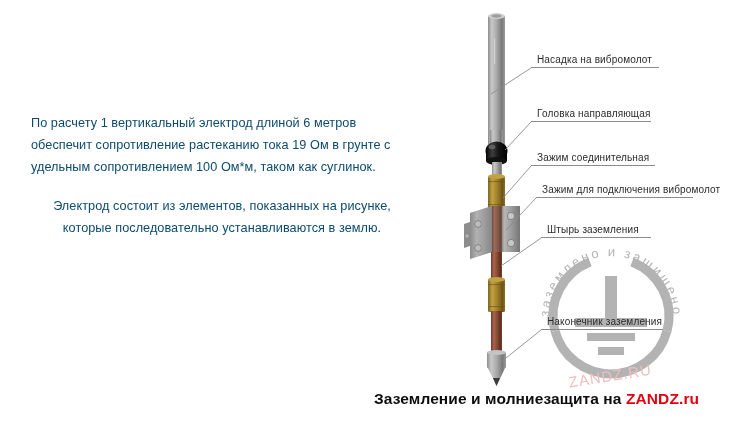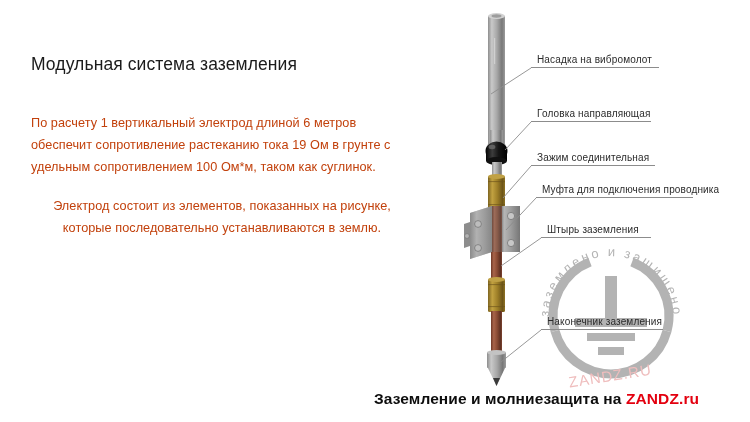--- a/index.html
+++ b/index.html
@@ -30,21 +30,21 @@
     font-weight: 400;
     color: #1b1b1b;
     letter-spacing: 0.1px;
     line-height: 1.2;
   }
   .body-paragraph {
     position: absolute;
     left: 31px;
     width: 382px;
     font-size: 12.7px;
-    color: #c2410c;
+    color: #0c4a6e;
     line-height: 1.73;
     letter-spacing: 0.05px;
   }
   #paragraph-1 { top: 100px; }
   #paragraph-2 { top: 183px; text-align: center; }
 
   
   #diagram-area {
     position: absolute;
     left: 440px; top: 0;
@@ -102,21 +102,20 @@
     letter-spacing: 0.1px;
     white-space: nowrap;
   }
   #tagline-brand { color: #e3000f; }
 </style>
 </head>
 <body>
 
 <div id="left-column">
 
-  <h1 id="page-title">Модульная система заземления</h1>
 
   <p class="body-paragraph" id="paragraph-1">По расчету 1 вертикальный электрод длиной 6 метров обеспечит сопротивление растеканию тока 19 Ом в грунте с удельным сопротивлением 100 Ом*м, таком как суглинок.</p>
 
   <p class="body-paragraph" id="paragraph-2">Электрод состоит из элементов, показанных на рисунке, которые последовательно устанавливаются в землю.</p>
 </div>
 
 <div id="diagram-area">
 
   <svg id="watermark" viewBox="0 0 152 152">
     <defs>
@@ -261,21 +260,21 @@
 
   <div class="callout" style="left:91px; top:166px;">
     <span class="callout-label">Зажим соединительная</span>
     <div class="callout-underline" style="width:124px;"></div>
     <svg class="callout-leader" width="28" height="32" style="left:-28px; top:0;" viewBox="0 0 28 32">
       <path d="M 28,0 L 0,32" stroke="#8c8c8c" stroke-width="0.9" fill="none"></path>
     </svg>
   </div>
 
   <div class="callout" style="left:96px; top:198px;">
-    <span class="callout-label">Муфта для подключения проводника</span>
+    <span class="callout-label">Зажим для подключения вибромолот</span>
     <div class="callout-underline" style="width:157px;"></div>
     <svg class="callout-leader" width="30" height="32" style="left:-30px; top:0;" viewBox="0 0 30 32">
       <path d="M 30,0 L 0,32" stroke="#8c8c8c" stroke-width="0.9" fill="none"></path>
     </svg>
   </div>
 
   <div class="callout" style="left:101px; top:238px;">
     <span class="callout-label">Штырь заземления</span>
     <div class="callout-underline" style="width:110px;"></div>
     <svg class="callout-leader" width="40" height="28" style="left:-40px; top:0;" viewBox="0 0 40 28">

